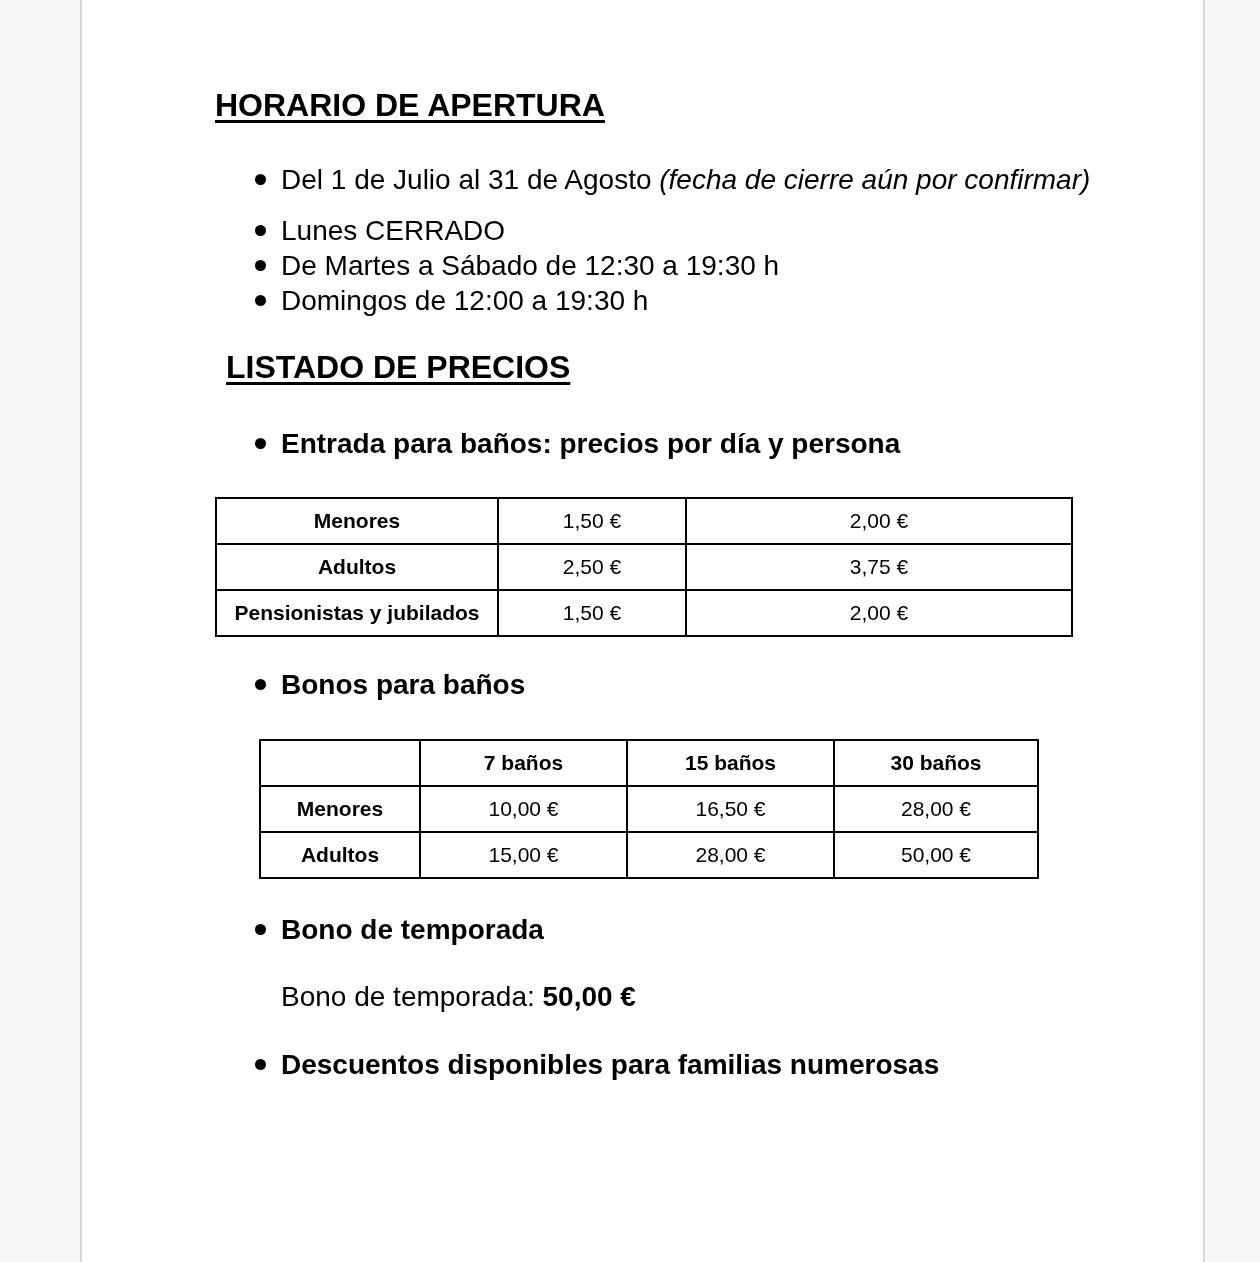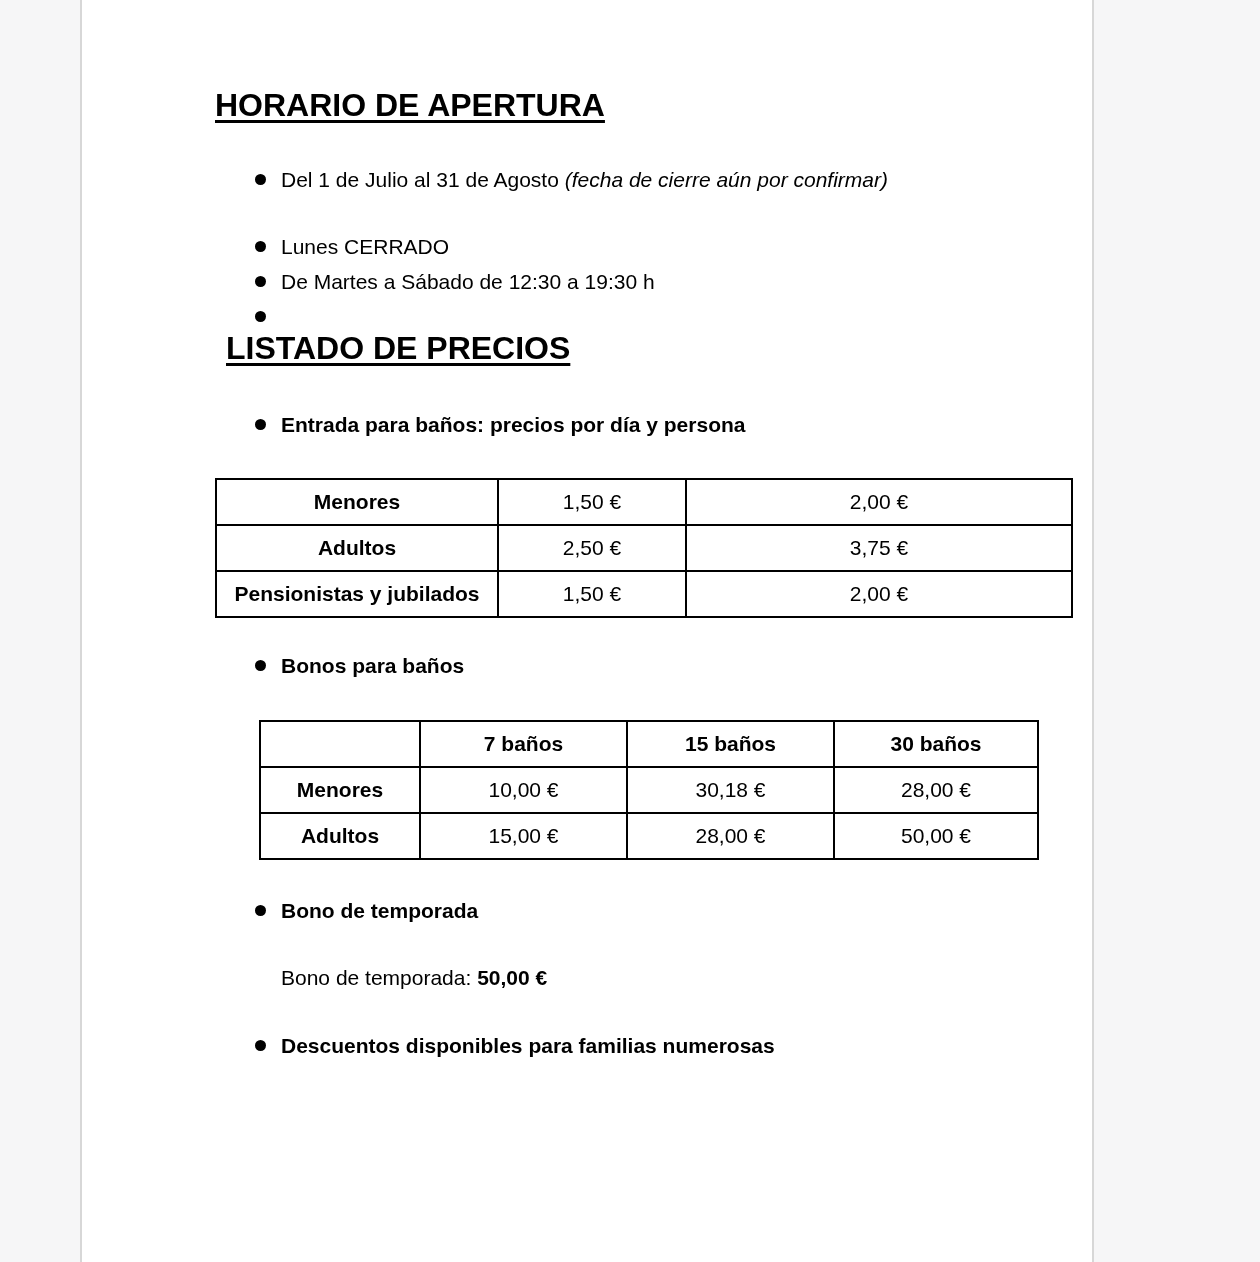--- a/index.html
+++ b/index.html
@@ -5,44 +5,44 @@
   html,body{margin:0;padding:0;}
   body{
     width:1260px;height:1262px;overflow:hidden;
     background:#f6f6f7;
     font-family:"Liberation Sans","DejaVu Sans",sans-serif;
     color:#000;
   }
   .doc-page{
     box-sizing:border-box;
     position:absolute;left:80px;top:0;
-    width:1014px;height:1262px;
+    width:1125px;height:1262px;
     background:#ffffff;
     border-left:2px solid #d7d7d7;
     border-right:2px solid #d7d7d7;
     padding:85px 0 0 133px;
   }
   .h1{
     font-size:32px;font-weight:bold;line-height:40px;
     text-decoration:underline;
     text-decoration-thickness:3px;
     text-underline-offset:4px;
     margin:0;
   }
   .h1.second{margin-top:29px;margin-left:11px;}
-  .body-text{font-size:21px;line-height:35px;}
+  .body-text{font-size:28px;line-height:35px;}
   .bullet{position:relative;padding-left:66px;white-space:nowrap;}
   .dot{
     position:absolute;left:40px;top:12px;
     width:11px;height:11px;border-radius:50%;background:#000;
   }
   .bold{font-weight:bold;}
   .italic{font-style:italic;}
   .mt-first-bullet{margin-top:37px;}
-  .mt-group{margin-top:32px;}
+  .mt-group{margin-top:16px;}
   .mt-entrada{margin-top:39px;}
   .mt-table1{margin-top:36px;}
   .mt-bonos{margin-top:30px;}
   .mt-table2{margin-top:37px;}
   .mt-temporada{margin-top:33px;}
   .mt-price{margin-top:32px;}
   .mt-descuentos{margin-top:33px;}
   table{
     border-collapse:collapse;table-layout:fixed;
     font-size:21px;
@@ -86,20 +86,21 @@
     <div class="body-text bullet">
       <span class="dot"></span>
       <span>Lunes CERRADO</span>
     </div>
     <div class="body-text bullet">
       <span class="dot"></span>
       <span>De Martes a Sábado de 12:30 a 19:30 h</span>
     </div>
     <div class="body-text bullet">
       <span class="dot"></span>
+      <span>Domingos de 12:00 a 19:30 h</span>
     </div>
   </div>
 
   <h1 class="h1 second">LISTADO DE PRECIOS</h1>
 
   <div class="body-text bullet bold mt-entrada">
     <span class="dot"></span>
     <span>Entrada para baños: precios por día y persona</span>
   </div>
 
@@ -143,21 +144,21 @@
     <tbody>
         <tr>
       <td class="hdr"></td>
       <td class="hdr">7 baños</td>
       <td class="hdr">15 baños</td>
       <td class="hdr">30 baños</td>
     </tr>
     <tr>
       <td class="lbl">Menores</td>
       <td class="val">10,00 €</td>
-      <td class="val">30,18 €</td>
+      <td class="val">16,50 €</td>
       <td class="val">28,00 €</td>
     </tr>
     <tr>
       <td class="lbl">Adultos</td>
       <td class="val">15,00 €</td>
       <td class="val">28,00 €</td>
       <td class="val">50,00 €</td>
     </tr>
   </tbody>
     </table>

